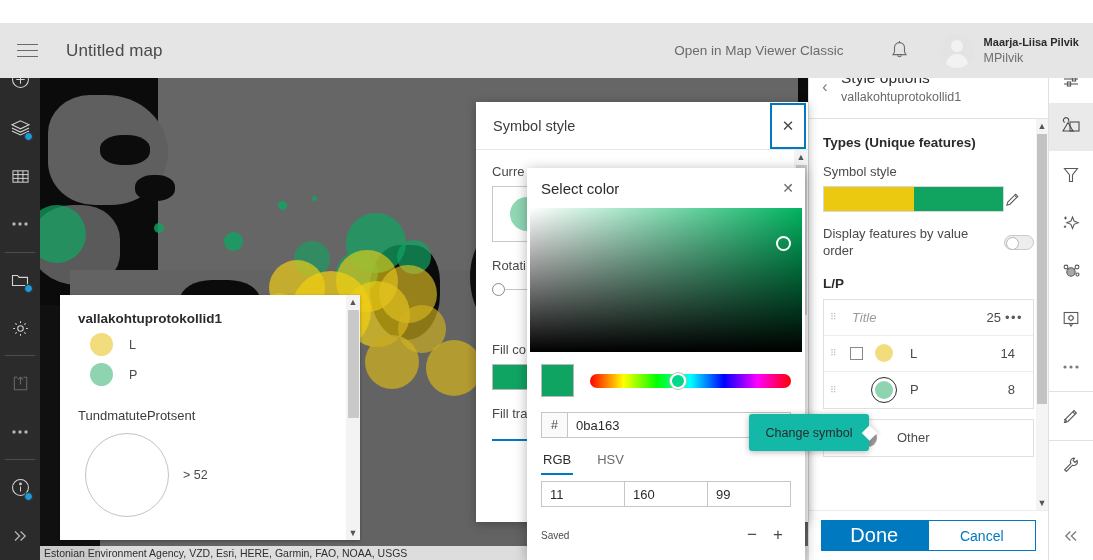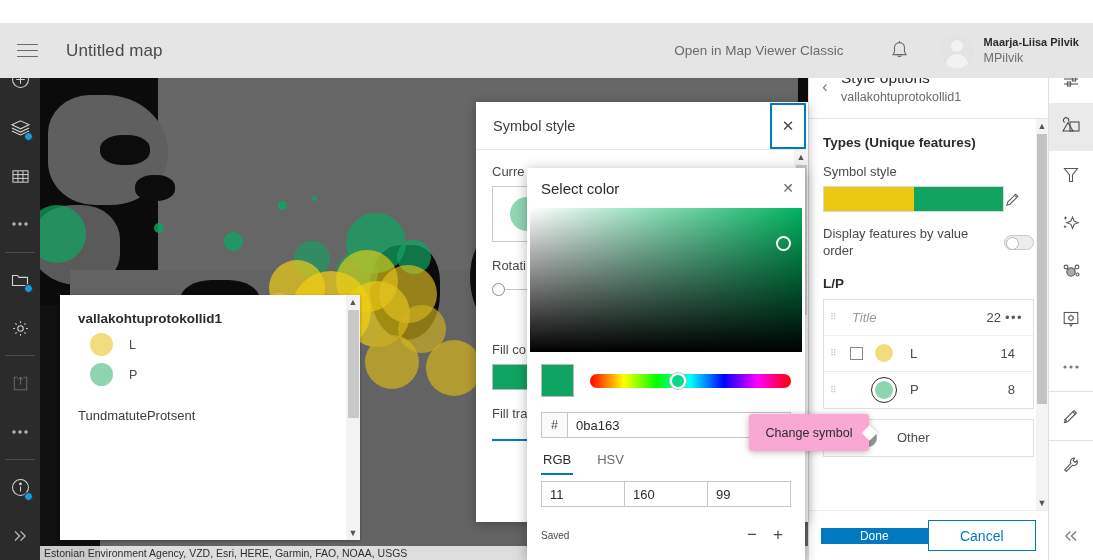--- a/index.html
+++ b/index.html
@@ -144,21 +144,21 @@
   .grip { width: 16px; color: #bdbdbd; font-size: 9px; line-height: 4px; letter-spacing: 1px; cursor: grab; }
   .lp-titleval { font-size: 13px; color: #9b9b9b; font-style: italic; flex: 1; padding-left: 6px; }
   .lp-num { font-size: 13px; color: #4a4a4a; text-align: right; }
   .lp-dots { width: 26px; text-align: center; color: #5a5a5a; font-size: 13px; letter-spacing: 1.5px; cursor: pointer; }
   .chk { width: 13px; height: 13px; border: 1px solid #888; background: #fff; margin-left: 4px; flex: none; cursor: pointer; }
   .lp-dot { width: 18px; height: 18px; border-radius: 50%; margin-left: 12px; flex: none; cursor: pointer; }
   .lp-dot.sel { outline: 1px solid #2b2b2b; outline-offset: 3px; }
   .lp-lbl { font-size: 13px; color: #4a4a4a; margin-left: 17px; flex: 1; }
   .other-table { margin-top: 10px; border: 1px solid #e0e0e0; }
   .sp-footer { height: 50px; display: flex; align-items: center; padding: 0 12px; gap: 0; border-top: 1px solid #ececec; }
-  .btn-done { flex: 1; height: 16px; background: #0079c1; color: #fff; font-size: 12px; border: none; cursor: pointer; }
+  .btn-done { flex: 1; height: 31px; background: #0079c1; color: #fff; font-size: 20px; border: none; cursor: pointer; }
   .btn-cancel { flex: 1; height: 31px; background: #fff; color: #0079c1; font-size: 14px; border: 1px solid #0079c1; cursor: pointer; }
 
   
   .symbol-dialog {
     position: absolute; left: 476px; top: 102px; width: 332px; height: 420px;
     background: #fff; box-shadow: 0 2px 10px rgba(0,0,0,.28); z-index: 50;
   }
   .sd-head { height: 48px; display: flex; align-items: center; border-bottom: 1px solid #e6e6e6; }
   .sd-title { font-size: 14.5px; color: #3c3c3c; padding-left: 17px; flex: 1; }
   .sd-close {
@@ -218,21 +218,21 @@
   .cp-rgb { display: flex; margin: 6px 14px 0 14px; }
   .cp-rgb-in { flex: 1; height: 26px; border: 1px solid #c6c6c6; border-right: none; padding-left: 8px; font-size: 13px; color: #2b2b2b; outline: none; font-family: "Liberation Sans", sans-serif; min-width: 0; }
   .cp-rgb-in:last-child { border-right: 1px solid #c6c6c6; }
   .cp-saved { display: flex; align-items: center; margin: 18px 14px 0 14px; }
   .cp-saved-lbl { font-size: 10px; color: #4a4a4a; flex: 1; }
   .cp-pm { font-size: 17px; color: #4a4a4a; width: 26px; text-align: center; cursor: pointer; }
 
   
   .tooltip {
     position: absolute; left: 749px; top: 414px; width: 120px; height: 37px;
-    background: #f9a8d4; border-radius: 3px; box-shadow: 0 1px 6px rgba(0,0,0,.3);
+    background: #14b8a6; border-radius: 3px; box-shadow: 0 1px 6px rgba(0,0,0,.3);
     display: flex; align-items: center; justify-content: center; z-index: 70;
     font-size: 12.5px; color: #2b2b2b;
   }
   .tooltip::after {
     content: ""; position: absolute; right: -6px; top: 50%; transform: translateY(-50%) rotate(45deg);
     width: 11px; height: 11px; background: #fff; box-shadow: 2px -2px 4px rgba(0,0,0,.1);
   }
   svg { display: block; }
 </style>
 </head>
@@ -381,20 +381,24 @@
       <div class="legend-title">vallakohtuprotokollid1</div>
       <div class="legend-row">
         <div class="legend-swatch" style="background:#f2dd7e;"></div>
         <div class="legend-lbl">L</div>
       </div>
       <div class="legend-row">
         <div class="legend-swatch" style="background:#8ed4b0;"></div>
         <div class="legend-lbl">P</div>
       </div>
       <div class="legend-field">TundmatuteProtsent</div>
+      <div class="legend-circle-wrap">
+        <div class="legend-circle"></div>
+        <div class="legend-circle-lbl">&gt; 52</div>
+      </div>
       <div class="legend-scroll">
         <div class="ls-arrow">▲</div>
         <div class="ls-thumb" style="height:108px;"></div>
         <div style="flex:1"></div>
         <div class="ls-arrow">▼</div>
       </div>
     </div>
 
     <div class="map-attr">Estonian Environment Agency, VZD, Esri, HERE, Garmin, FAO, NOAA, USGS</div>
   </div>
@@ -424,21 +428,21 @@
       </div>
       <div class="toggle-row">
         <div class="toggle-txt">Display features by value order</div>
         <div class="switch"></div>
       </div>
       <div class="sp-h">L/P</div>
       <div class="lp-table">
         <div class="lp-row">
           <div class="grip">⠿</div>
           <div class="lp-titleval">Title</div>
-          <div class="lp-num">22</div>
+          <div class="lp-num">25</div>
           <div class="lp-dots">•••</div>
         </div>
         <div class="lp-row">
           <div class="grip">⠿</div>
           <div class="chk"></div>
           <div class="lp-dot" style="background:#f2dd7e;"></div>
           <div class="lp-lbl">L</div>
           <div class="lp-num">14</div>
           <div style="width:12px"></div>
         </div>

